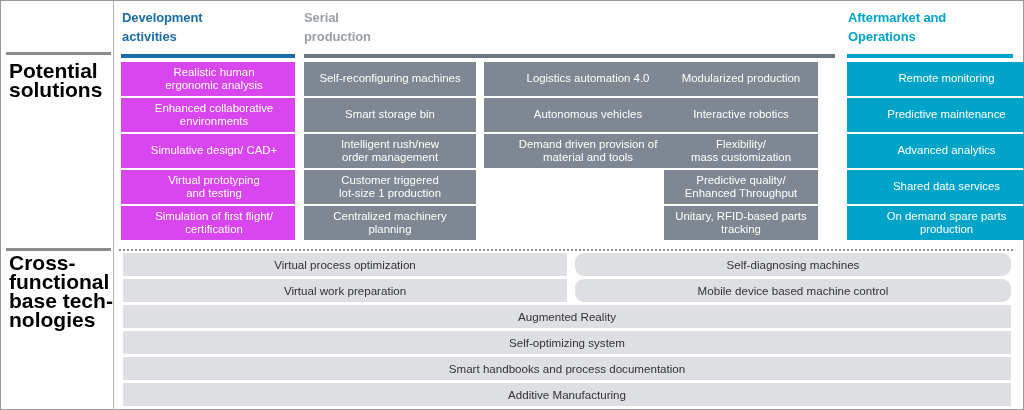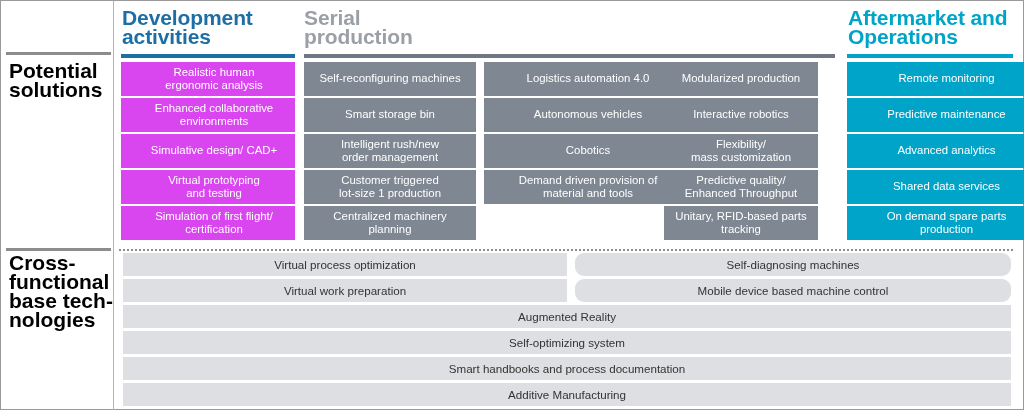--- a/index.html
+++ b/index.html
@@ -25,21 +25,21 @@
 
   
   .header-zone {
     position: absolute;
     left: 0; top: 0;
     width: 1024px;
     height: 50px;
   }
   .group-title {
     position: absolute;
-    font-size: 21px;
+    font-size: 13px;
     font-weight: bold;
     line-height: 19px;
     letter-spacing: -0.1px;
     white-space: pre-line;
   }
   .gt-dev   { left: 121px; top: 7px;  width: 175px; color: #1c6ea4; }
   .gt-ser   { left: 303px; top: 7px;  width: 300px; color: #9aa0a6; }
   .gt-aft   { left: 847px; top: 7px;  width: 180px; color: #00a4c8; }
 
   
@@ -202,21 +202,20 @@
 order management</div>
     <div class="cell c-gray">Customer triggered
 lot-size 1 production</div>
     <div class="cell c-gray">Centralized machinery
 planning</div>
   </div>
 
   <div class="col col-3">
     <div class="cell c-gray">Logistics automation 4.0</div>
     <div class="cell c-gray">Autonomous vehicles</div>
-    <div class="cell c-gray">Cobotics</div>
     <div class="cell c-gray">Demand driven provision of
 material and tools</div>
   </div>
 
   <div class="col col-4">
     <div class="cell c-gray">Modularized production</div>
     <div class="cell c-gray">Interactive robotics</div>
     <div class="cell c-gray">Flexibility/
 mass customization</div>
     <div class="cell c-gray">Predictive quality/

